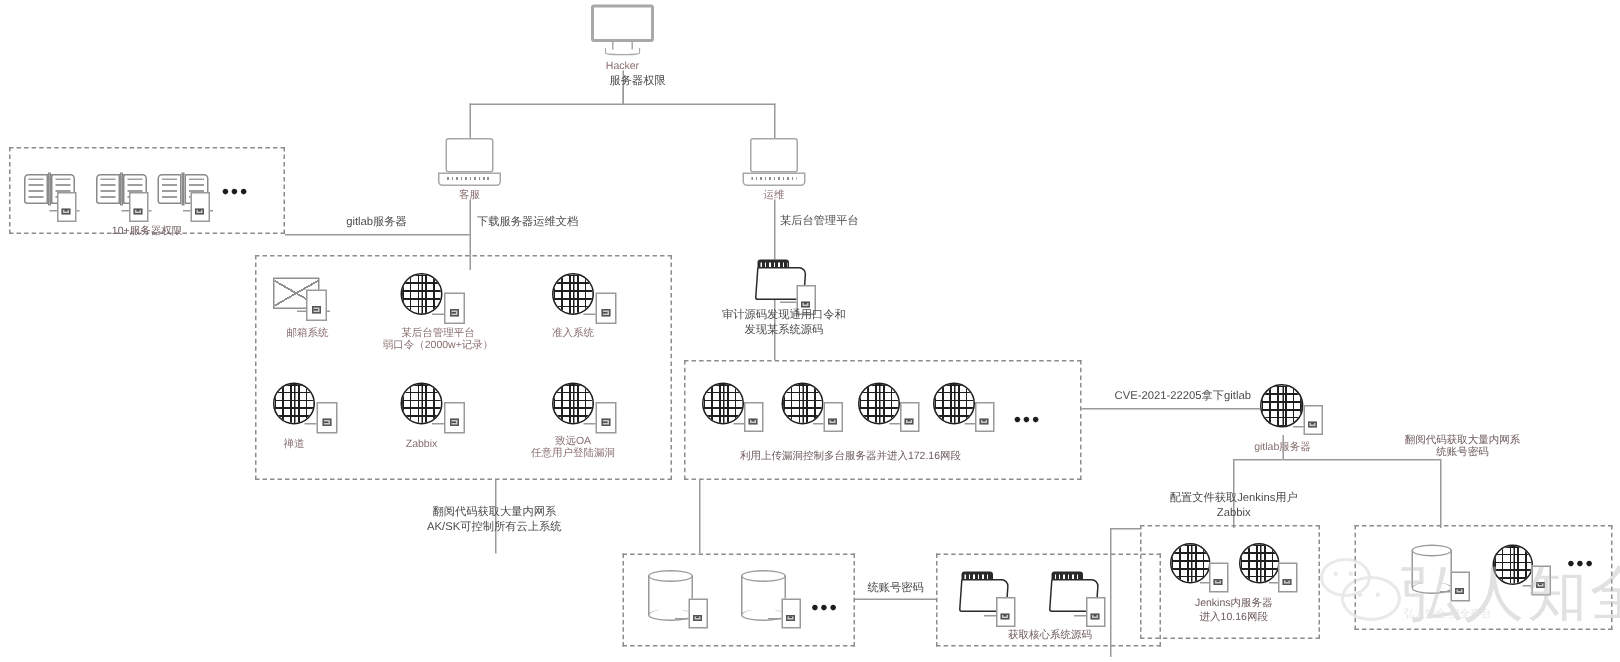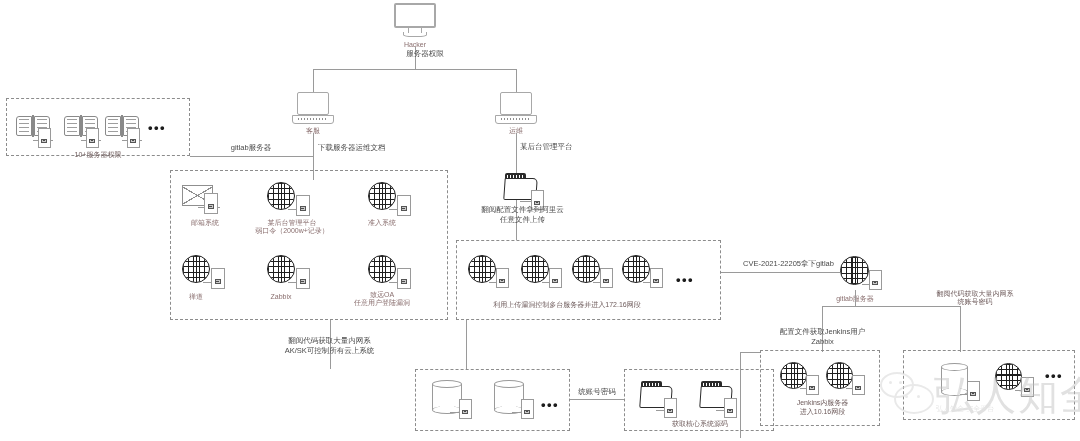--- a/index.html
+++ b/index.html
@@ -424,22 +424,22 @@
     <div class="folder-back"></div>
     <div class="folder-tab"></div>
     <div class="folder-front"></div>
   </div>
   <div class="line hline" style="left:520px; top:201px; width:18px;"></div>
   <div class="server" style="left:531px; top:190px; width:13px; height:20px;">
       <div class="server-chip"></div>
     </div>
 
   <div class="line vline" style="left:516px; top:200px; height:40px;"></div>
-  <div class="edge-label" style="left:460px; top:205px; width:125px;">翻阅配置文件拿到阿里云</div>
-  <div class="edge-label" style="left:460px; top:215px; width:125px;">任意文件上传</div>
+  <div class="edge-label" style="left:460px; top:205px; width:125px;">审计源码发现通用口令和</div>
+  <div class="edge-label" style="left:460px; top:215px; width:125px;">发现某系统源码</div>
 
   <div class="group-box" style="left:456px; top:240px; width:265px; height:80px;"></div>
 
   <div class="globe" style="left:468px; top:255px; width:28px; height:28px;"></div>
   <div class="line hline" style="left:489px; top:282px; width:20px;"></div>
   <div class="server" style="left:496px; top:268px; width:13px; height:20px;">
       <div class="server-chip"></div>
     </div>
 
   <div class="globe" style="left:521px; top:255px; width:28px; height:28px;"></div>

